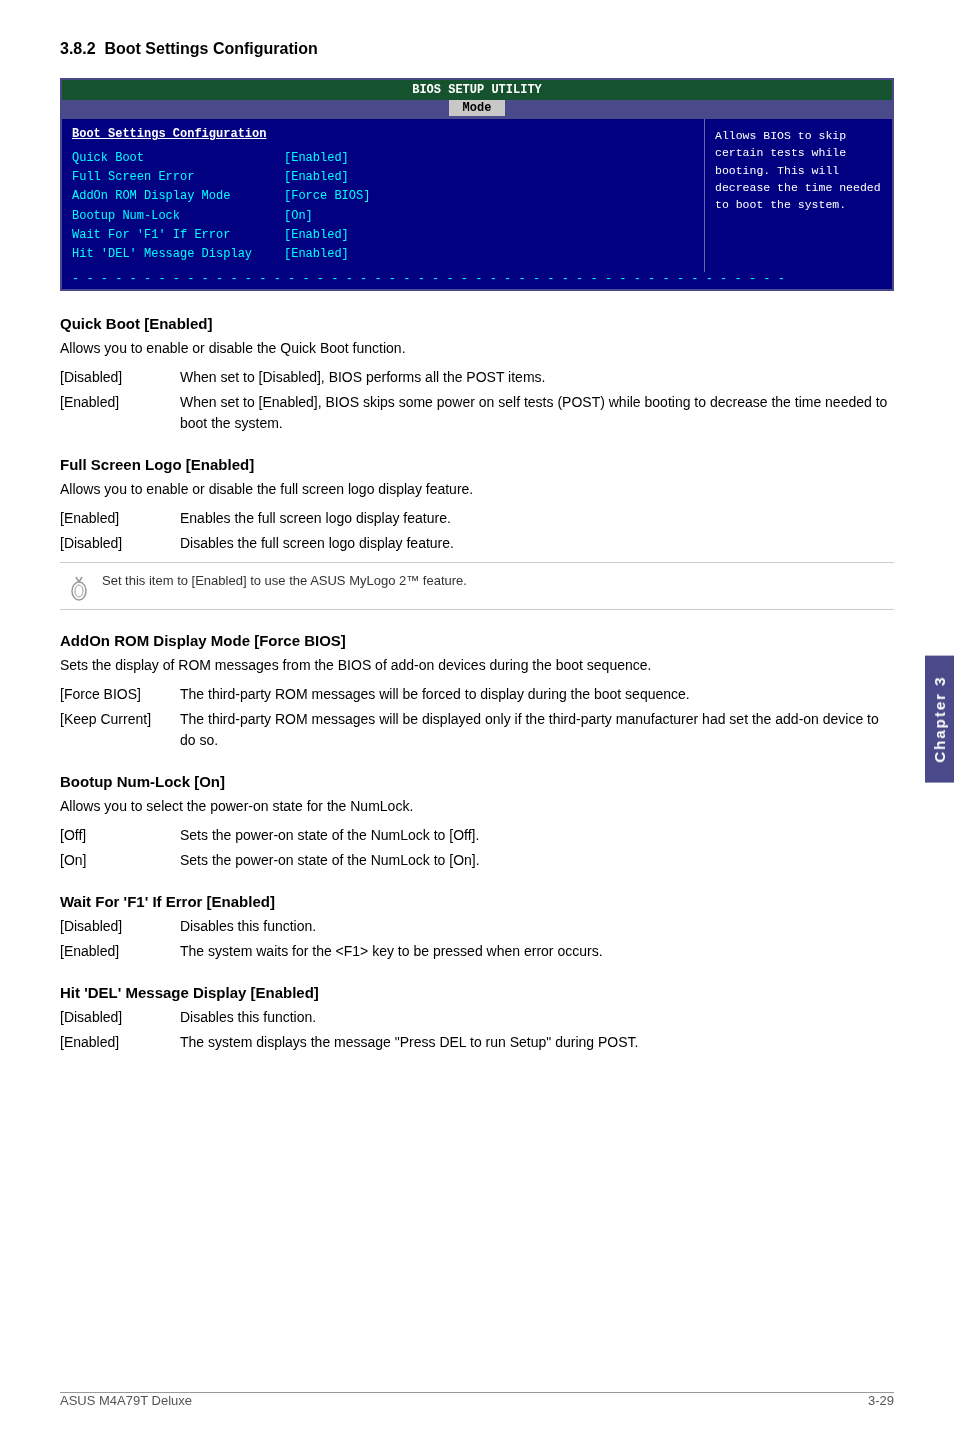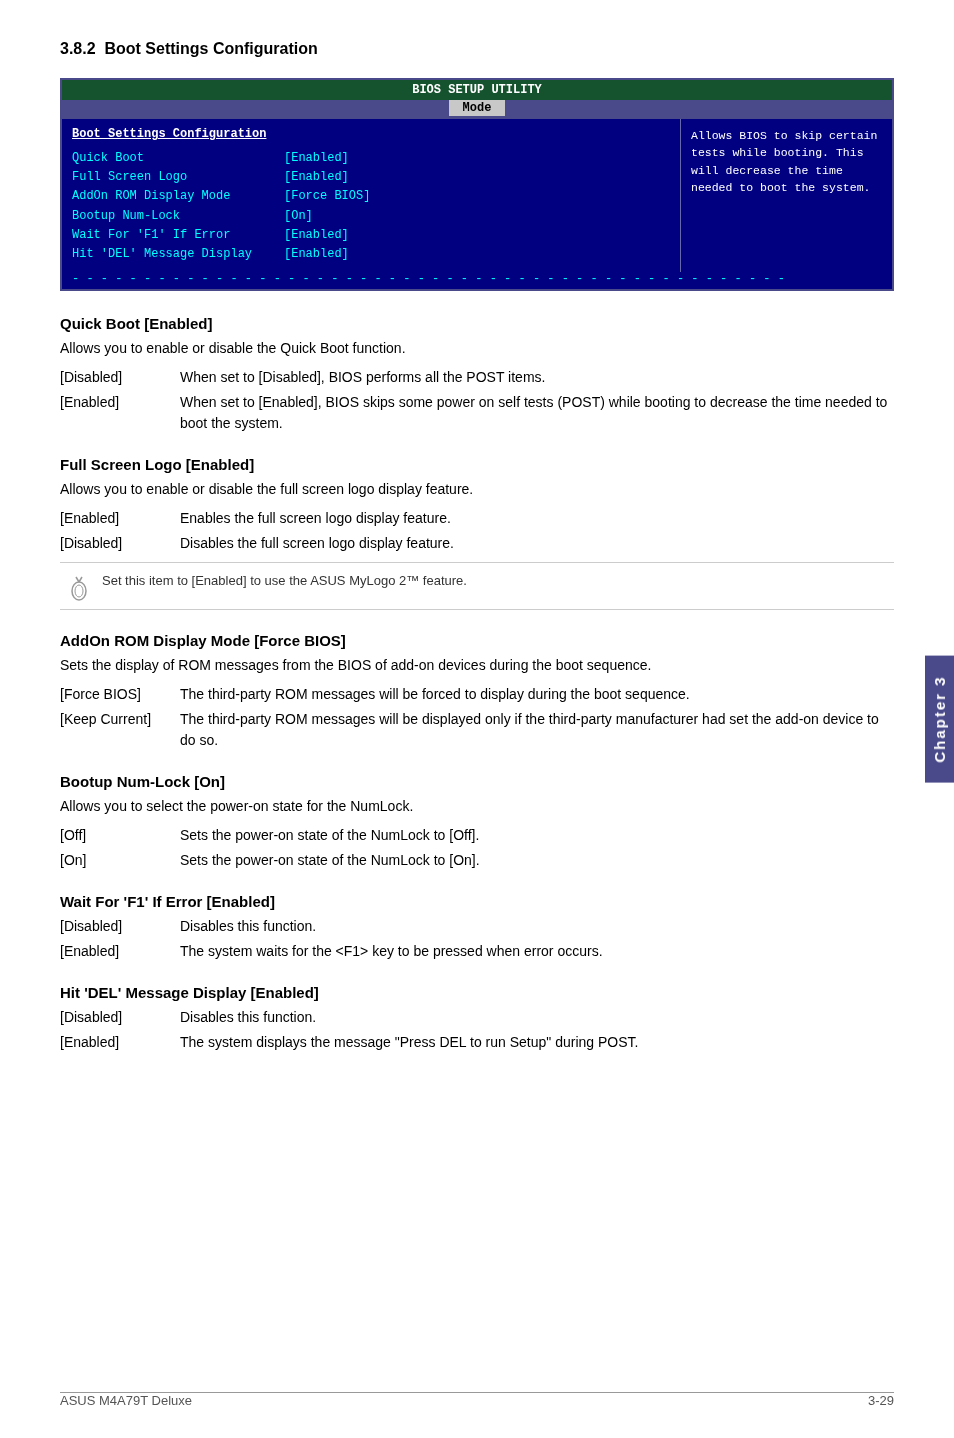--- a/index.html
+++ b/index.html
@@ -78,21 +78,21 @@
 
     .bios-item-names {
       min-width: 200px;
     }
 
     .bios-item-values {
       min-width: 120px;
     }
 
     .bios-right {
-      width: 212px;
+      width: 188px;
       padding: 8px 10px;
       border-left: 1px solid #6666aa;
       color: #fff;
       font-size: 11.5px;
       line-height: 1.5;
     }
 
     .bios-right span {
       color: #fff;
     }
@@ -202,21 +202,21 @@
   <div class="bios-header">BIOS SETUP UTILITY</div>
   <div class="bios-tab-row">
     <div class="bios-tab">Mode</div>
   </div>
   <div class="bios-body">
     <div class="bios-left">
       <div class="bios-section-label">Boot Settings Configuration</div>
       <div class="bios-item-row">
         <div class="bios-item-names">
           <div>Quick Boot</div>
-          <div>Full Screen Logo</div>
+          <div>Full Screen Error</div>
           <div>AddOn ROM Display Mode</div>
           <div>Bootup Num-Lock</div>
           <div>Wait For 'F1' If Error</div>
           <div>Hit 'DEL' Message Display</div>
         </div>
         <div class="bios-item-values">
           <div>[Enabled]</div>
           <div>[Enabled]</div>
           <div>[Force BIOS]</div>
           <div>[On]</div>

